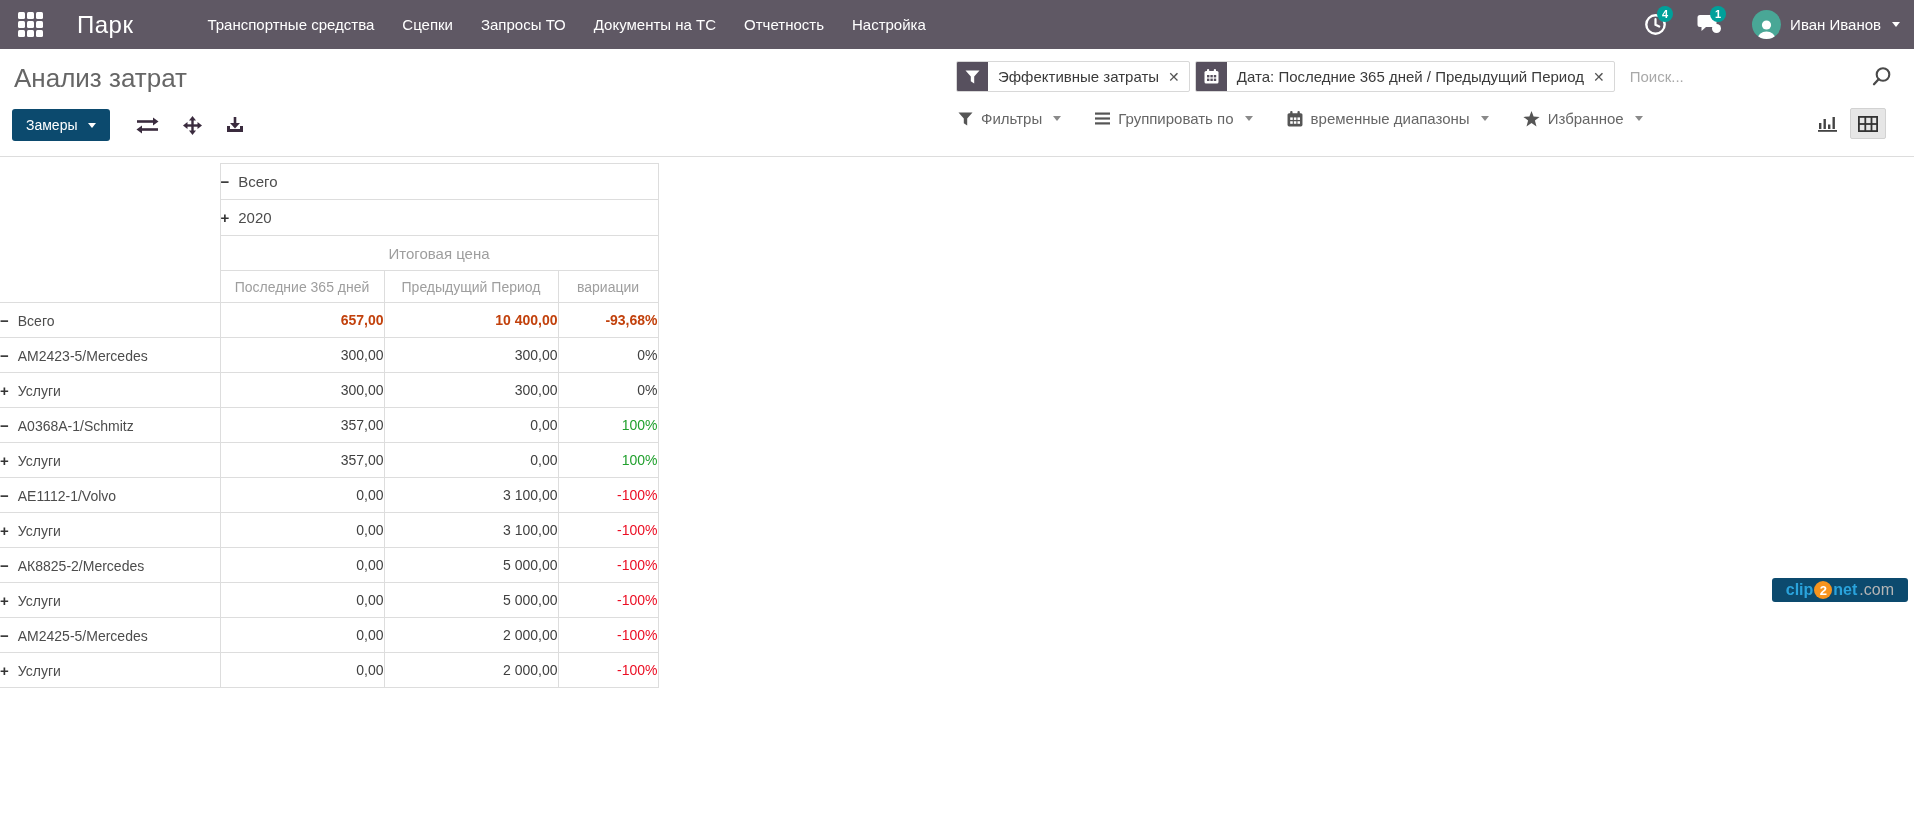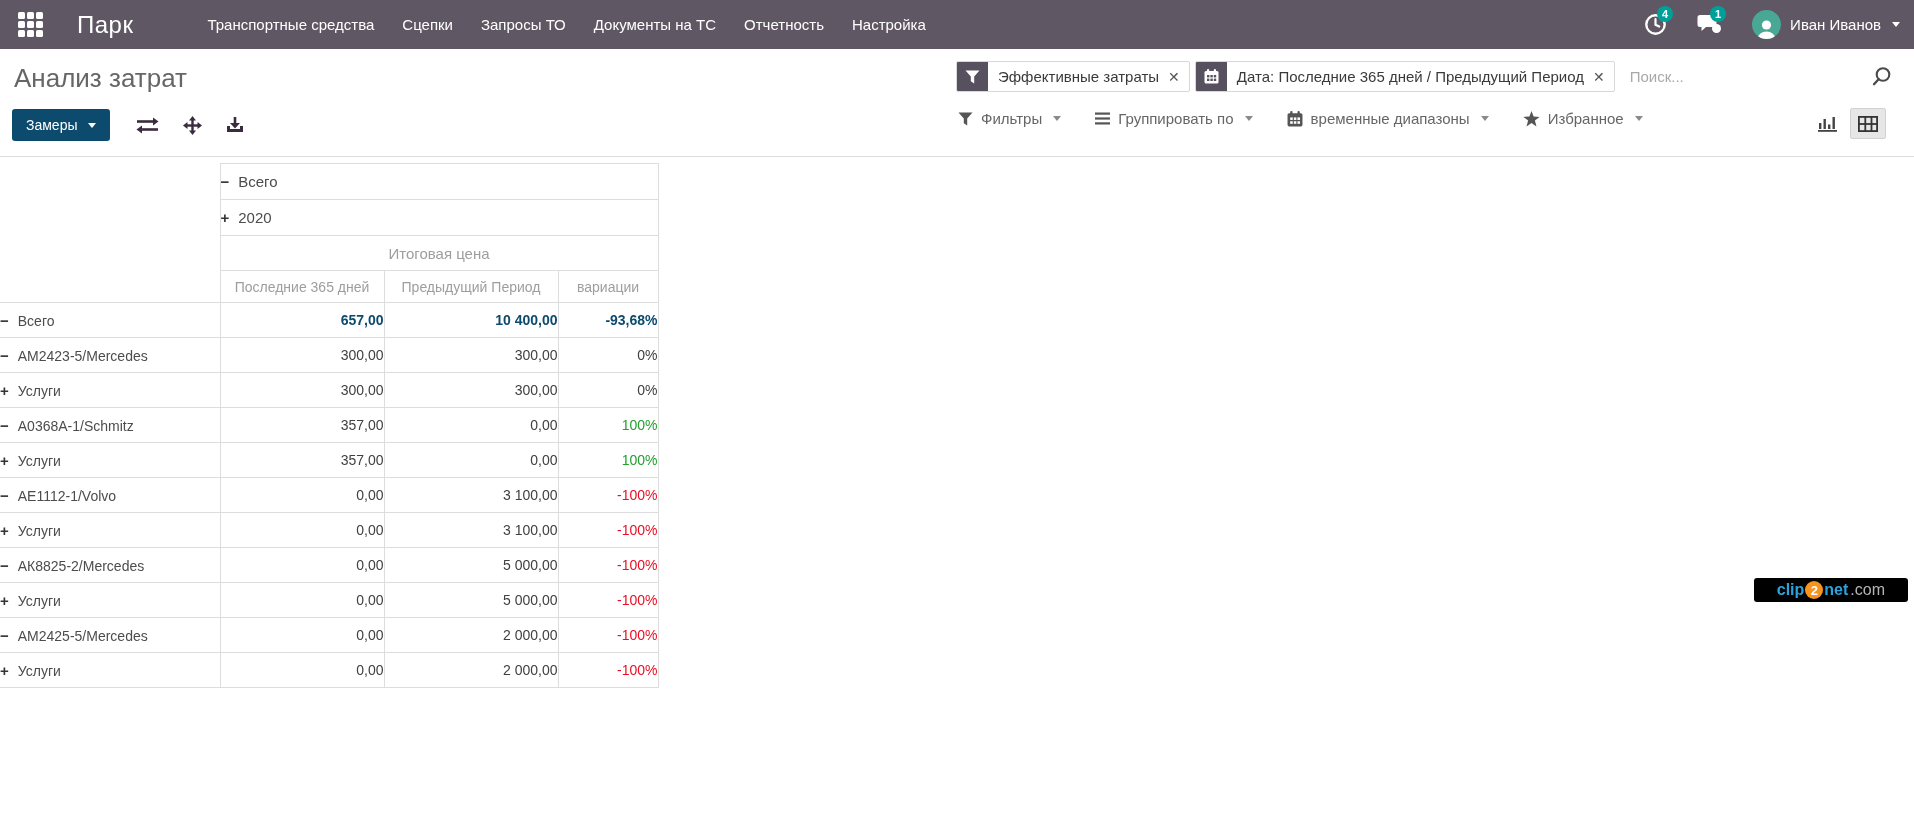--- a/index.html
+++ b/index.html
@@ -57,25 +57,25 @@
   .h36 th { height:36px; } .h35 th { height:35px; } .h32 th { height:32px; }
   .colhead { text-align:left; padding-left:9px; color:#4c4c4c; font-size:15px; cursor:pointer; }
   .measure { text-align:center; color:#9e9e9e; font-size:15px; }
   .subcol { text-align:center; color:#9e9e9e; font-size:14px; }
   .pivot tbody td { border:1px solid #ddd; height:35px; }
   .pivot tbody td.row-label { border-left:none; color:#4c4c4c; cursor:pointer; white-space:nowrap; overflow:hidden; }
   .lvl0 { padding-left:8px; } .lvl1 { padding-left:40px; } .lvl2 { padding-left:76px; }
   .toggle { font-weight:700; font-size:15px; color:#333; margin-right:9px; display:inline-block; }
   .num { text-align:right; padding-right:10px; color:#404040; }
   .var { padding-right:14px; }
-  tr.total .num { font-weight:700; color:#0c4a6e; }
+  tr.total .num { font-weight:700; color:#c2410c; }
   .neg { color:#eb0e23; } .pos { color:#21a02e; } .zero { color:#404040; }
 
   
-  .watermark { position:absolute; right:6px; bottom:4px; background:#000000; border-radius:3px; padding:3px 23px;
+  .watermark { position:absolute; right:6px; bottom:4px; background:#0c4a6e; border-radius:3px; padding:3px 14px;
     display:flex; align-items:center; font-size:16px; font-weight:700; }
   .wm-blue { color:#2aa3dc; }
   .wm-two { display:inline-flex; width:18px; height:18px; border-radius:50%; background:#f7941e; color:#fff;
     align-items:center; justify-content:center; font-size:13px; margin:0 1px; }
   .wm-com { color:#b5b5b5; font-weight:400; margin-left:2px; }
 </style>
 </head>
 <body>
 
 <div class="page">

